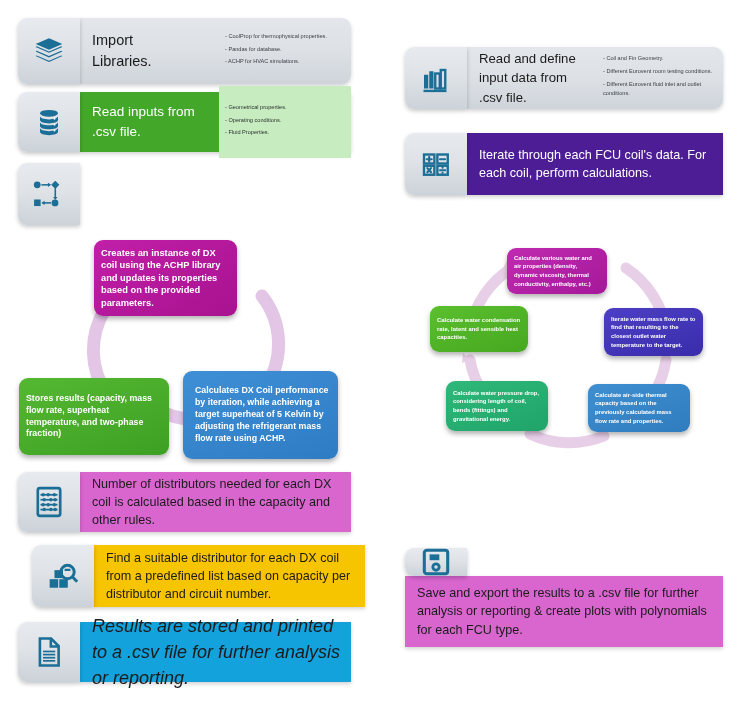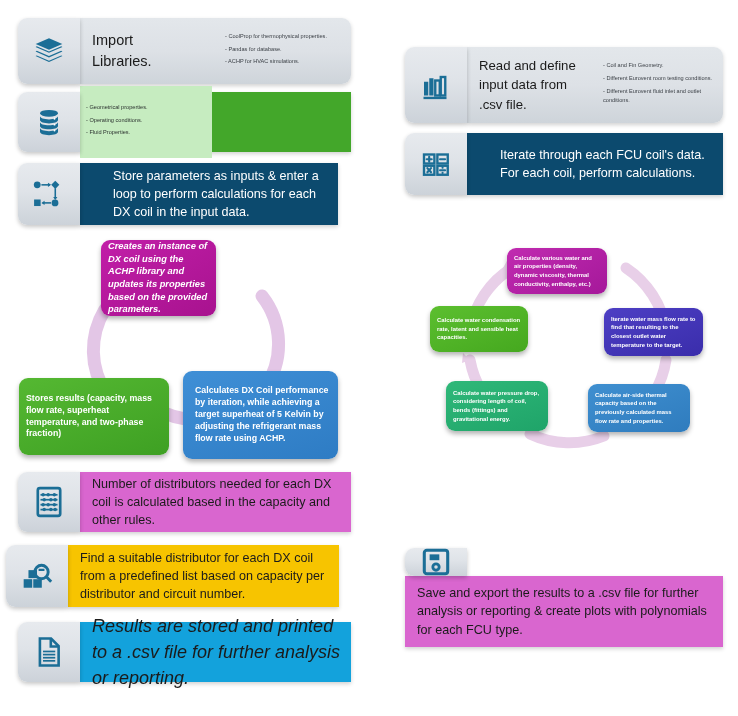--- a/index.html
+++ b/index.html
@@ -20,21 +20,21 @@
   .bullets{font-size:5.6px;line-height:1.75;color:#3a3f45;padding:6px 8px 6px 6px;
            width:118px;flex:none;align-self:center;}
   .bullets div{margin-bottom:3px;}
 
   
   .grey-row .body{background:linear-gradient(180deg,#e3e7eb 0%,#dde1e6 50%,#ced4da 100%);
                   border-radius:0 9px 9px 0;box-shadow:0 2px 4px rgba(0,0,0,.18);gap:24px;}
   .green-row .body{background:#43a72a;box-shadow:0 2px 4px rgba(0,0,0,.18);}
   .green-row .bullets{background:#c6ecc0;color:#2c3330;height:100%;display:flex;
                       flex-direction:column;justify-content:center;}
-  .orange-row .body{background:#0c4a6e;box-shadow:0 2px 4px rgba(0,0,0,.18);padding-left:21px;}
+  .orange-row .body{background:#4c1d95;box-shadow:0 2px 4px rgba(0,0,0,.18);}
   .magenta-row .body{background:#d966cf;box-shadow:0 2px 4px rgba(0,0,0,.18);}
   .yellow-row .body{background:#f7c400;box-shadow:0 2px 4px rgba(0,0,0,.18);}
   .blue-row .body{background:#13a2dc;box-shadow:0 2px 4px rgba(0,0,0,.18);}
   .greyhead-row .body{background:linear-gradient(180deg,#e3e7eb 0%,#dde1e6 50%,#ced4da 100%);
                       border-radius:0 9px 9px 0;box-shadow:0 2px 4px rgba(0,0,0,.18);
                       display:flex;align-items:center;}
 
   
   .cycle{position:absolute;}
   .cyc-box{position:absolute;border-radius:9px;color:#fff;font-weight:bold;
@@ -93,20 +93,21 @@
         <path d="M4.8 16.6v3.2c0 1.5 3.2 2.7 7.2 2.7s7.2-1.2 7.2-2.7v-3.2c0 1.5-3.2 2.7-7.2 2.7s-7.2-1.2-7.2-2.7Z"></path>
       </g>
       <g fill="#ffffff">
         <circle cx="16.4" cy="9.4" r=".75"></circle>
           <circle cx="16.4" cy="14.1" r=".75"></circle>
           <circle cx="16.4" cy="18.8" r=".75"></circle>
       </g>
     </svg>
   </div>
   <div class="body">
+    <div class="txt w" style="font-size:13.5px;flex:1;">Read inputs from .csv file.</div>
     <div class="bullets">
       <div>- Geometrical properties.</div>
       <div>- Operating conditions.</div>
       <div>- Fluid Properties.</div>
     </div>
   </div>
 </div>
 
 <div class="step orange-row" style="left:18px;top:163px;width:320px;height:62px;">
   <div class="chip">
@@ -117,41 +118,38 @@
           <path d="M12.2 2.4 14.6 4l-2.4 1.6Z" stroke="none"></path>
         <rect x="15.6" y="1.8" width="4.4" height="4.4" transform="rotate(45 17.8 4)" stroke="none"></rect>
         <path d="M17.8 6.6v7.8"></path>
           <path d="M16.2 13.2 17.8 15.6l1.6-2.4Z" stroke="none"></path>
         <rect x="1.6" y="15.2" width="5" height="5" stroke="none"></rect>
         <path d="M14.6 17.8H8.2"></path>
           <path d="M9.6 16.2 7.2 17.8l2.4 1.6Z" stroke="none"></path>
         <circle cx="17.6" cy="17.8" r="2.6" stroke="none"></circle>
       </g>
     </svg>
-  </div>
-  <div class="body">
-    <div class="txt w" style="font-size:12.6px;">Store parameters as inputs &amp; enter a loop to perform calculations for each DX coil in the input data.</div>
   </div>
 </div>
 
 <div class="cycle" style="left:15px;top:236px;width:340px;height:225px;">
   <svg class="arrow-ring" width="340" height="225" viewBox="0 0 340 225">
     <g fill="none" stroke="#e3c6e6" stroke-width="13" stroke-linecap="round">
       <path d="M247 60 A78 78 0 0 1 250 152"></path>
       <path d="M225 170 A78 78 0 0 1 140 172"></path>
       <path d="M86 148 A78 78 0 0 1 96 65"></path>
     </g>
     <g fill="#e3c6e6">
       <path d="M250 152 l9 -4 -1 11 Z"></path>
       <path d="M140 172 l4 -9 9 7 Z"></path>
       <path d="M96 65 l-9 1 6 -10 Z"></path>
     </g>
   </svg>
 
-  <div class="cyc-box lc-top" style="left:86px;top:4px;width:115px;height:76px;font-style:italic;">
+  <div class="cyc-box lc-top" style="left:79px;top:4px;width:143px;height:76px;">
     <span>Creates an instance of DX coil using the ACHP library and updates its properties based on the provided parameters.</span>
   </div>
 
   <div class="cyc-box lc-right" style="left:168px;top:135px;width:155px;height:88px;">
     <span>Calculates DX Coil performance by iteration, while achieving a target superheat of 5 Kelvin by adjusting the refrigerant mass flow rate using ACHP.</span>
   </div>
 
   <div class="cyc-box lc-left" style="left:4px;top:142px;width:150px;height:77px;justify-content:flex-end;">
     <span>Stores results (capacity, mass flow rate, superheat temperature, and two-phase fraction)</span>
   </div>
@@ -181,21 +179,21 @@
           <circle cx="11.4" cy="17.7" r="1.3"></circle>
           <circle cx="14.6" cy="17.7" r="1.3"></circle>
       </g>
     </svg>
   </div>
   <div class="body">
     <div class="txt" style="font-size:12.6px;">Number of distributors needed for each DX coil is calculated based in the capacity and other rules.</div>
   </div>
 </div>
 
-<div class="step yellow-row" style="left:6px;top:545px;width:333px;height:62px;">
+<div class="step yellow-row" style="left:32px;top:545px;width:333px;height:62px;">
   <div class="chip">
     <svg width="32" height="30" viewBox="0 0 24 22">
       <g fill="#1b6e96">
         <rect x="2" y="13.4" width="6.4" height="6.4"></rect>
         <rect x="9.2" y="13.4" width="6.4" height="6.4"></rect>
         <rect x="5.6" y="6.6" width="6.4" height="6"></rect>
       </g>
       <g fill="none" stroke="#1b6e96" stroke-width="2.2">
         <circle cx="15.4" cy="8" r="5"></circle>
         <path d="M19.2 11.8 22.6 15.4"></path>
@@ -219,21 +217,21 @@
           <path d="M5.4 16.4h9.4"></path>
           <path d="M5.4 18.8h9.4"></path>
       </g>
     </svg>
   </div>
   <div class="body">
     <div class="txt" style="font-size:18px;font-style:italic;">Results are stored and printed to a .csv file for further analysis or reporting.</div>
   </div>
 </div>
 
-<div class="step greyhead-row" style="left:405px;top:47px;width:318px;height:76px;">
+<div class="step greyhead-row" style="left:405px;top:47px;width:318px;height:62px;">
   <div class="chip">
     <svg width="30" height="30" viewBox="0 0 24 24">
       <g fill="#1b6e96">
         <rect x="2.4" y="9.4" width="3.4" height="11"></rect>
         <rect x="6.6" y="6.6" width="3.4" height="13.8"></rect>
       </g>
       <g fill="none" stroke="#1b6e96" stroke-width="1.9">
         <rect x="11.4" y="8.4" width="3.6" height="12"></rect>
         <rect x="15.8" y="5.6" width="3.6" height="14.8"></rect>
       </g>

